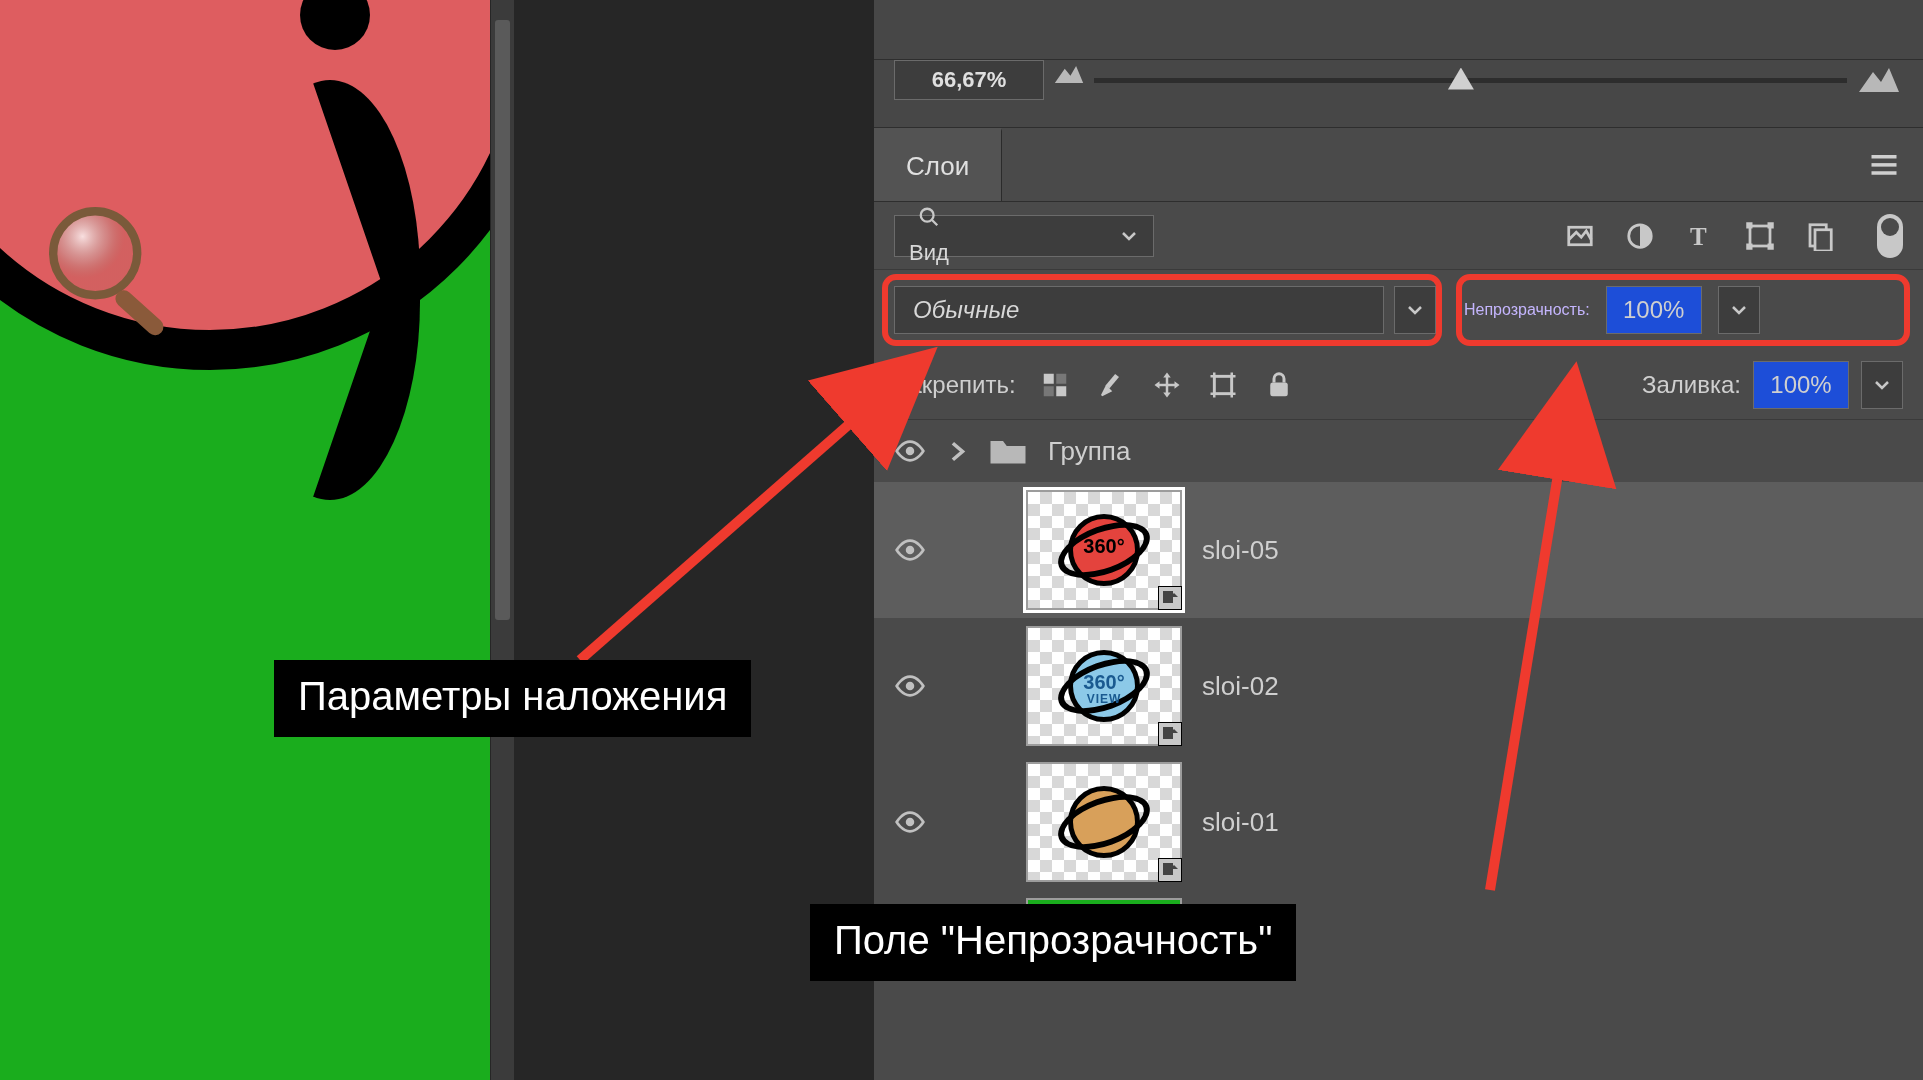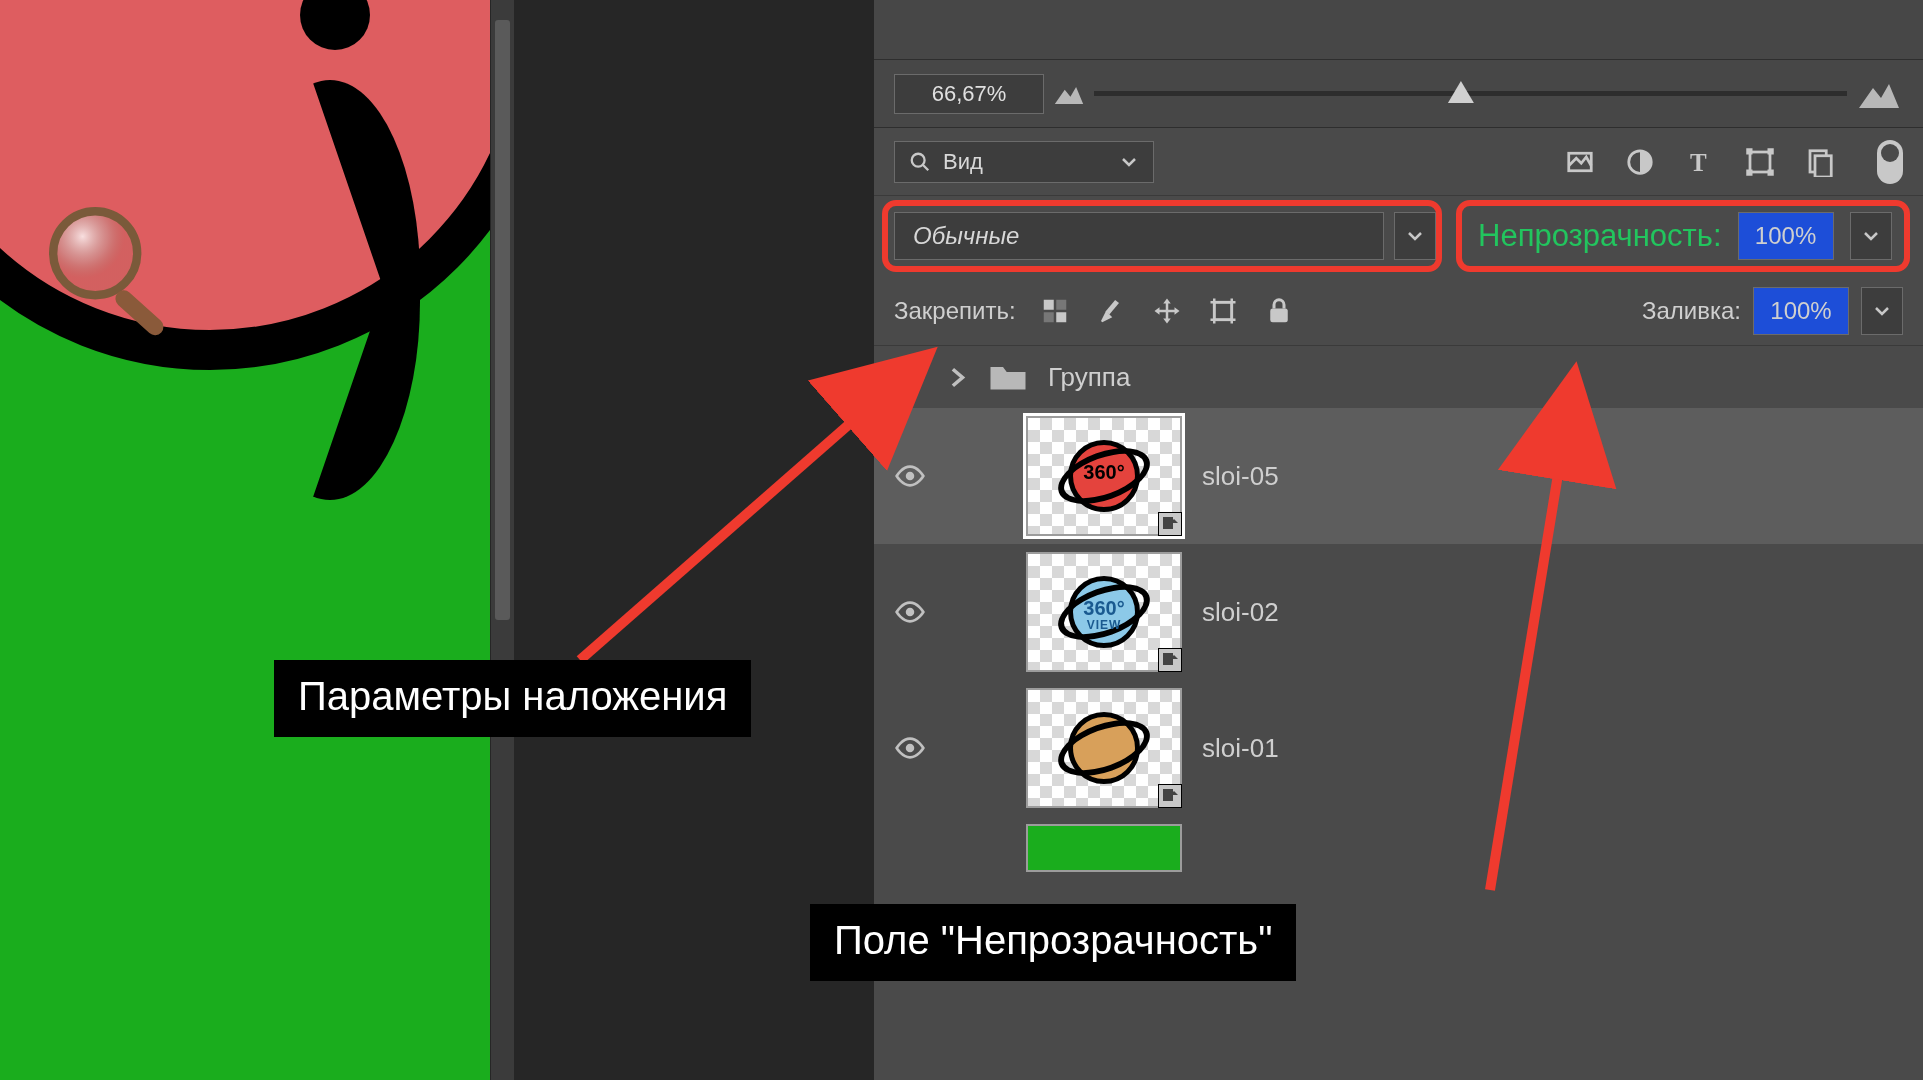--- a/index.html
+++ b/index.html
@@ -89,25 +89,26 @@
 
   .top-empty {
     height: 60px;
     border-bottom: 1px solid #2e2e2e;
     background: #474747;
   }
 
   .nav-bar {
     height: 68px;
     display: flex;
-    align-items: center;
+    align-items: flex-start;
     gap: 8px;
     padding: 0 20px;
     border-bottom: 1px solid #2e2e2e;
     background: #474747;
+    font-weight: bold;
   }
   .zoom-box {
     width: 150px; height: 40px;
     border: 1px solid #6b6b6b;
     background: #3d3d3d;
     display: flex; align-items: center; justify-content: center;
     font-size: 22px;
     color: #e0e0e0;
   }
   .nav-slider {
@@ -216,21 +217,21 @@
   }
   .highlight {
     position: absolute;
     border: 6px solid #ef3a2e;
     border-radius: 14px;
     pointer-events: none;
   }
   .hl-blend { left: 8px; top: 4px; width: 560px; height: 72px; }
   .hl-opac  { left: 582px; top: 4px; width: 454px; height: 72px; }
 
-  .kv-label { font-size: 31px; color: #22c55e; margin-left: 26px;}
+  .kv-label { font-size: 16px; color: #c4b5fd; margin-left: 12px;}
   .val-box {
     height: 48px;
     border: 1px solid #6b6b6b;
     background: #1d4ed8;
     display: flex; align-items: center; justify-content: center;
     padding: 0 14px;
     font-size: 24px;
   }
 
   
@@ -382,24 +383,32 @@
     <div class="nav-slider">
       <div class="nav-track">
         <div class="nav-handle"></div>
       </div>
     </div>
     <svg class="mt-icon" width="48" height="36" viewBox="0 0 24 18">
       <path d="M2 16 L9 6 L13 11 L17 4 L22 16 Z"></path>
     </svg>
   </div>
 
+  <div class="panel-tabbar">
+    <div class="tab">Слои</div>
+    <svg class="menu-icon" viewBox="0 0 24 24">
+      <rect x="2" y="4" width="20" height="2.8" fill="#cfcfcf"></rect>
+      <rect x="2" y="10.5" width="20" height="2.8" fill="#cfcfcf"></rect>
+      <rect x="2" y="17" width="20" height="2.8" fill="#cfcfcf"></rect>
+    </svg>
+  </div>
 
   <div class="filter-row">
     <div class="filter-select">
-      <span style="display:flex; align-items:center; gap:12px;">
+      <span style="display:flex; align-items:center; gap:12px;flex-direction:column;">
         <svg width="22" height="22" viewBox="0 0 24 24">
           <circle cx="10" cy="10" r="7" fill="none" stroke="#c8c8c8" stroke-width="2.5"></circle>
           <line x1="15" y1="15" x2="21" y2="21" stroke="#c8c8c8" stroke-width="2.5"></line>
         </svg>
         <span>Вид</span>
       </span>
       <svg class="chev" viewBox="0 0 20 20">
           <polyline points="4,7 10,13 16,7"></polyline>
         </svg>
     </div>

